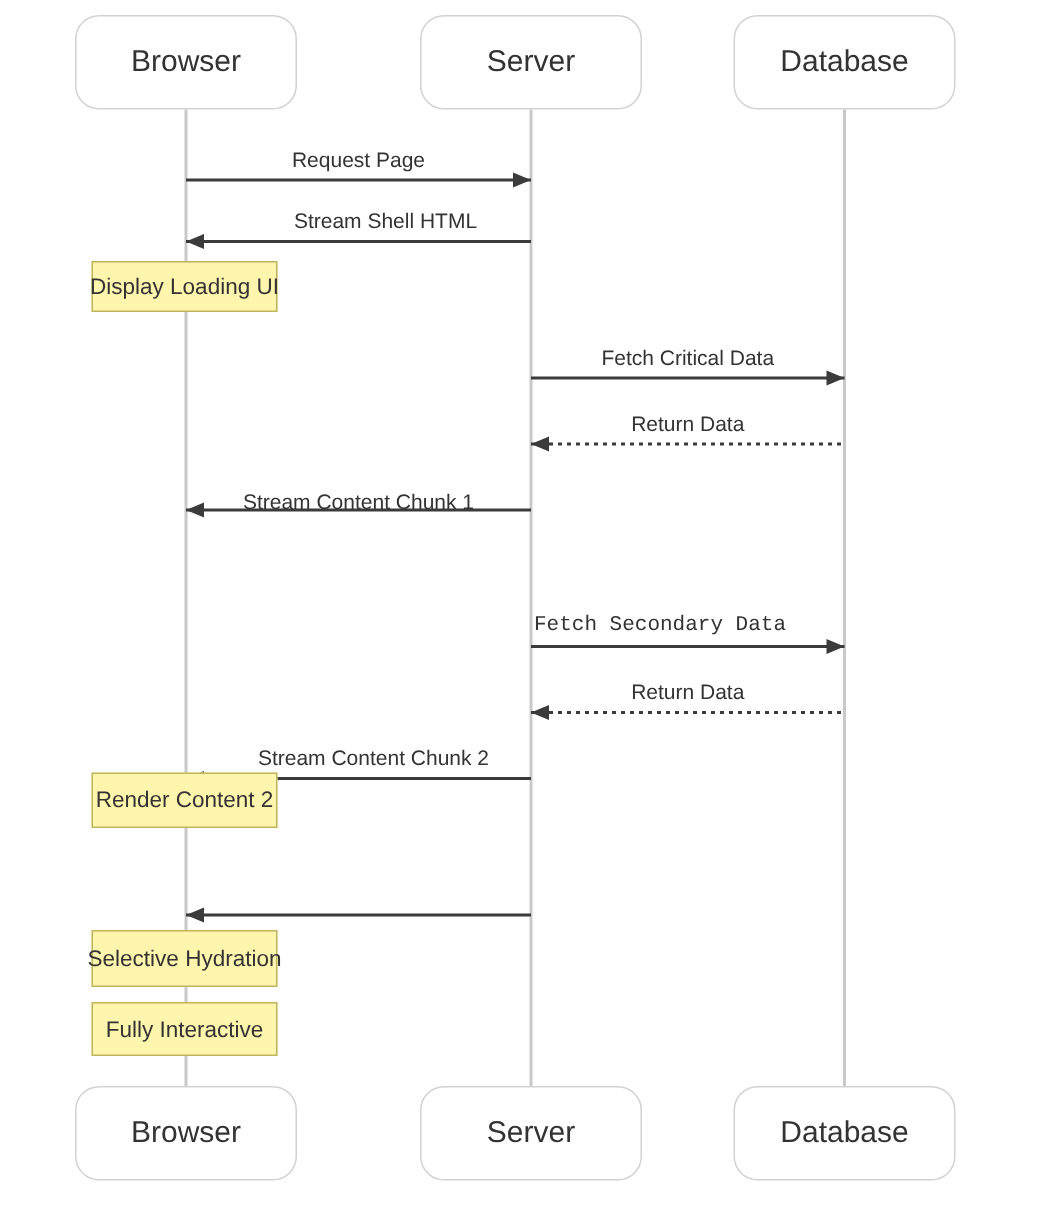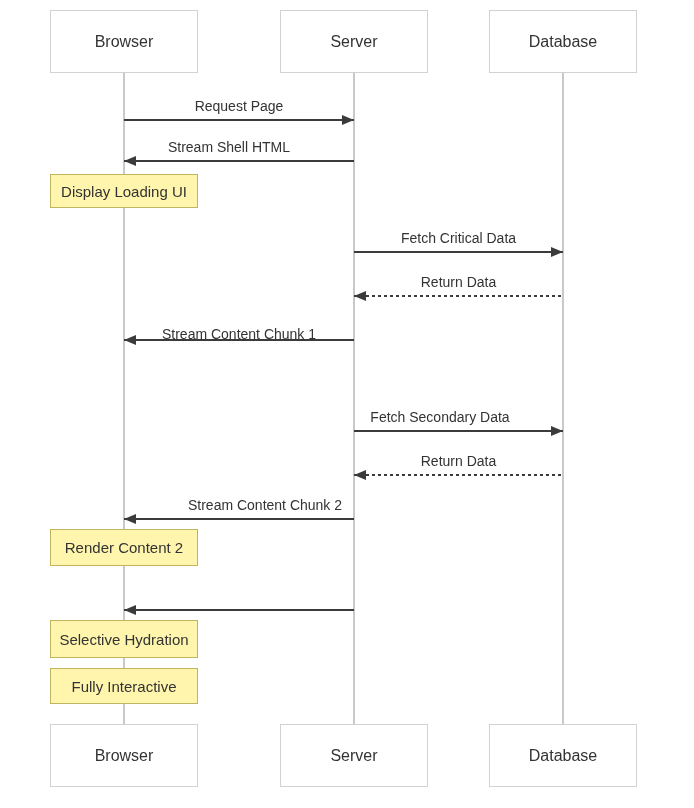--- a/index.html
+++ b/index.html
@@ -12,23 +12,23 @@
   }
   .lifeline{
     position:absolute;width:2px;
     background:var(--lifeline,#c9c9c9);
   }
   .actor{
     position:absolute;width:148px;height:63px;
     box-sizing:border-box;
     background:var(--actor-fill,#ffffff);
     border:1px solid var(--actor-border,#d2d2d2);
-    border-radius:0;
+    border-radius:16px;
     display:flex;align-items:center;justify-content:center;
-    font-size:16px;color:var(--text,#333333);
+    font-size:20px;color:var(--text,#333333);
   }
   .msg-label{
     position:absolute;height:20px;line-height:20px;
     text-align:center;font-size:14px;color:var(--text,#333333);
     white-space:nowrap;
   }
   .msg-line{
     position:absolute;height:2px;
     background:var(--message,#3b3b3b);
   }
@@ -37,61 +37,62 @@
       var(--message,#3b3b3b) 0 3px, transparent 3px 6px);
   }
   .arrowhead{
     position:absolute;width:0;height:0;
     border-top:5px solid transparent;
     border-bottom:5px solid transparent;
   }
   .arrowhead.right{border-left:12px solid var(--message,#3b3b3b);}
   .arrowhead.left{border-right:12px solid var(--message,#3b3b3b);}
   .note{
-    position:absolute;width:148px;box-sizing:border-box;
+    position:absolute;width:124px;box-sizing:border-box;
     background:var(--note-fill,#fff5ad);
     border:1px solid var(--note-border,#c0b45e);
     display:flex;align-items:center;justify-content:center;
     font-size:15px;color:var(--text,#333333);
     white-space:nowrap;
+    margin-left:11px;
   }
 </style>
 </head>
 <body>
 
 <div id="diagram">
     <div class="lifeline" style="left: 123px; top: 73px; height: 651px;"></div>
     <div class="lifeline" style="left: 353px; top: 73px; height: 651px;"></div>
     <div class="lifeline" style="left: 562px; top: 73px; height: 651px;"></div>
     <div class="msg-label" style="left: 124px; width: 230px; top: 96px;">Request Page</div>
     <div class="msg-line" style="left: 124px; width: 230px; top: 119px;"></div>
     <div class="arrowhead right" style="left: 342px; top: 115px;"></div>
-    <div class="msg-label" style="left: 124px; width: 210px; top: 137px;">Stream Shell HTML</div>
+    <div class="msg-label" style="left: 124px; width: 210px; top: 137px; padding-left: 28px;">Stream Shell HTML</div>
     <div class="msg-line" style="left: 124px; width: 230px; top: 160px;"></div>
     <div class="arrowhead left" style="left: 124px; top: 156px;"></div>
     <div class="note" style="left: 50px; top: 174px; height: 34px;">Display Loading UI</div>
     <div class="msg-label" style="left: 354px; width: 209px; top: 228px;">Fetch Critical Data</div>
     <div class="msg-line" style="left: 354px; width: 209px; top: 251px;"></div>
     <div class="arrowhead right" style="left: 551px; top: 247px;"></div>
     <div class="msg-label" style="left: 354px; width: 209px; top: 272px;">Return Data</div>
     <div class="msg-line dashed" style="left: 354px; width: 209px; top: 295px;"></div>
     <div class="arrowhead left" style="left: 354px; top: 291px;"></div>
     <div class="msg-label" style="left: 124px; width: 230px; top: 324px;">Stream Content Chunk 1</div>
     <div class="msg-line" style="left: 124px; width: 230px; top: 339px;"></div>
     <div class="arrowhead left" style="left: 124px; top: 335px;"></div>
-    <div class="msg-label" style="left: 354px; width: 172px; top: 407px;">Fetch Secondary Data</div>
+    <div class="msg-label" style="left: 354px; width: 172px; top: 407px; font-family: Liberation Mono, monospace;">Fetch Secondary Data</div>
     <div class="msg-line" style="left: 354px; width: 209px; top: 430px;"></div>
     <div class="arrowhead right" style="left: 551px; top: 426px;"></div>
     <div class="msg-label" style="left: 354px; width: 209px; top: 451px;">Return Data</div>
     <div class="msg-line dashed" style="left: 354px; width: 209px; top: 474px;"></div>
     <div class="arrowhead left" style="left: 354px; top: 470px;"></div>
-    <div class="msg-label" style="left: 124px; width: 250px; top: 495px; padding-left: 16px;">Stream Content Chunk 2</div>
+    <div class="msg-label" style="left: 124px; width: 250px; top: 495px;">Stream Content Chunk 2</div>
     <div class="msg-line" style="left: 124px; width: 230px; top: 518px;"></div>
     <div class="arrowhead left" style="left: 124px; top: 514px;"></div>
-    <div class="note" style="left: 50px; top: 529px; height: 37px;">Render Content 2</div>
+    <div class="note" style="left: 50px; top: 515px; height: 37px;">Render Content 2</div>
     <div class="msg-line" style="left: 124px; width: 230px; top: 609px;"></div>
     <div class="arrowhead left" style="left: 124px; top: 605px;"></div>
     <div class="note" style="left: 50px; top: 620px; height: 38px;">Selective Hydration</div>
     <div class="note" style="left: 50px; top: 668px; height: 36px;">Fully Interactive</div>
     <div class="actor" style="left: 50px; top: 10px;">Browser</div>
     <div class="actor" style="left: 280px; top: 10px;">Server</div>
     <div class="actor" style="left: 489px; top: 10px;">Database</div>
     <div class="actor" style="left: 50px; top: 724px;">Browser</div>
     <div class="actor" style="left: 280px; top: 724px;">Server</div>
     <div class="actor" style="left: 489px; top: 724px;">Database</div>

